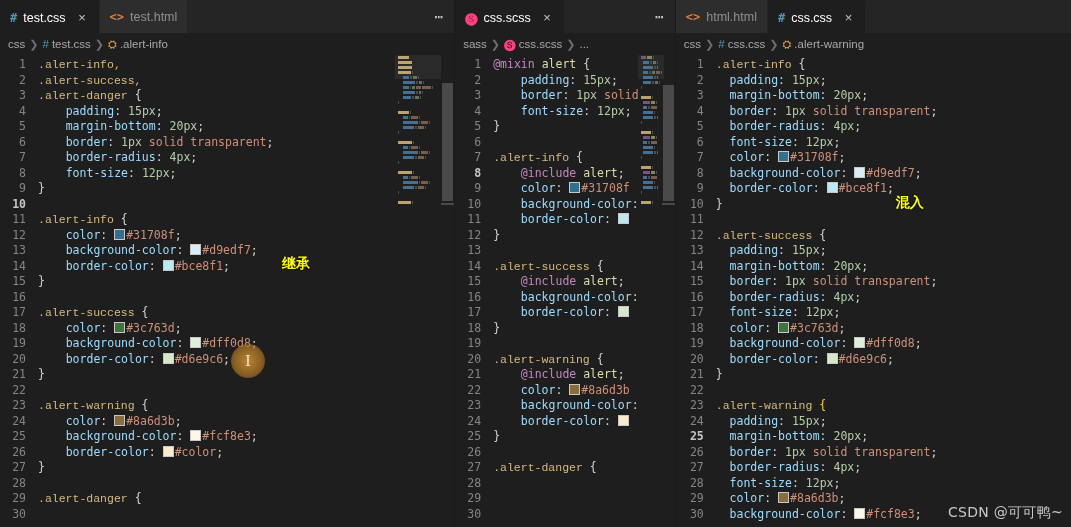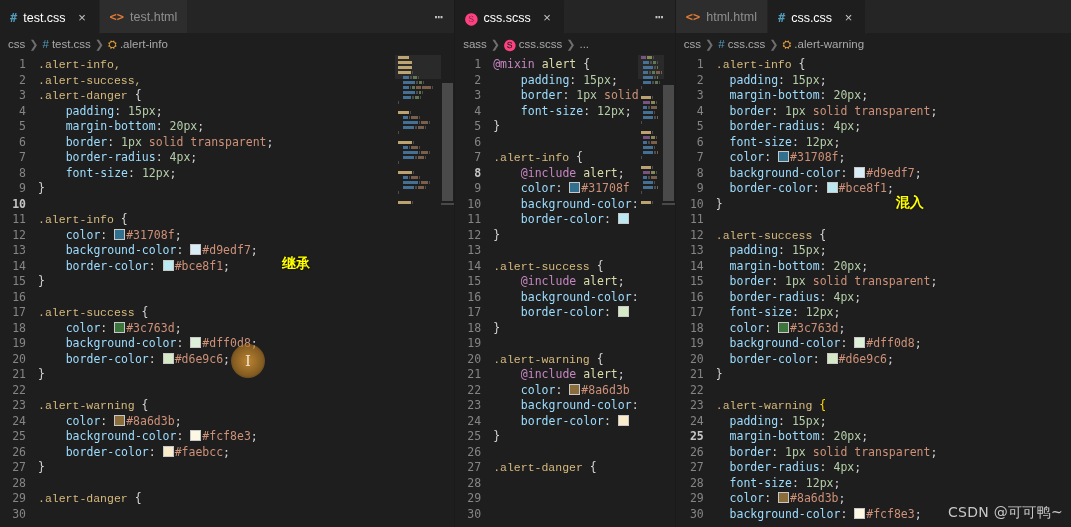--- a/index.html
+++ b/index.html
@@ -175,21 +175,21 @@
           <div class="ln">&nbsp;</div>
           <div class="ln"><span class="sel">.alert-success </span><span class="punc">{</span></div>
           <div class="ln"><span class="prop">    color</span><span class="punc">: </span><span class="sw" style="background: rgb(60, 118, 61);"></span><span class="hex">#3c763d</span><span class="punc">;</span></div>
           <div class="ln"><span class="prop">    background-color</span><span class="punc">: </span><span class="sw" style="background: rgb(223, 240, 216);"></span><span class="hex">#dff0d8</span><span class="punc">;</span></div>
           <div class="ln"><span class="prop">    border-color</span><span class="punc">: </span><span class="sw" style="background: rgb(214, 233, 198);"></span><span class="hex">#d6e9c6</span><span class="punc">;</span></div>
           <div class="ln"><span class="punc">}</span></div>
           <div class="ln">&nbsp;</div>
           <div class="ln"><span class="sel">.alert-warning </span><span class="punc">{</span></div>
           <div class="ln"><span class="prop">    color</span><span class="punc">: </span><span class="sw" style="background: rgb(138, 109, 59);"></span><span class="hex">#8a6d3b</span><span class="punc">;</span></div>
           <div class="ln"><span class="prop">    background-color</span><span class="punc">: </span><span class="sw" style="background: rgb(252, 248, 227);"></span><span class="hex">#fcf8e3</span><span class="punc">;</span></div>
-          <div class="ln"><span class="prop">    border-color</span><span class="punc">: </span><span class="sw" style="background: rgb(250, 235, 204);"></span><span class="hex">#faebcc</span><span class="punc">;</span></div>
+          <div class="ln"><span class="prop">    border-color</span><span class="punc">: </span><span class="sw" style="background: rgb(250, 235, 204);"></span><span class="hex">#color</span><span class="punc">;</span></div>
           <div class="ln"><span class="punc">}</span></div>
           <div class="ln">&nbsp;</div>
           <div class="ln"><span class="sel">.alert-danger </span><span class="punc">{</span></div>
           <div style="position: absolute; top: 2px; left: 3px; width: 1px; background: rgb(64, 64, 64);"></div>
         </div>
       <div class="minimap">
           <div class="mmslider"></div>
           <div class="mmrow">
             <div class="mmseg" style="width: 10.8px; background: rgb(215, 186, 125);"></div>
           </div>

